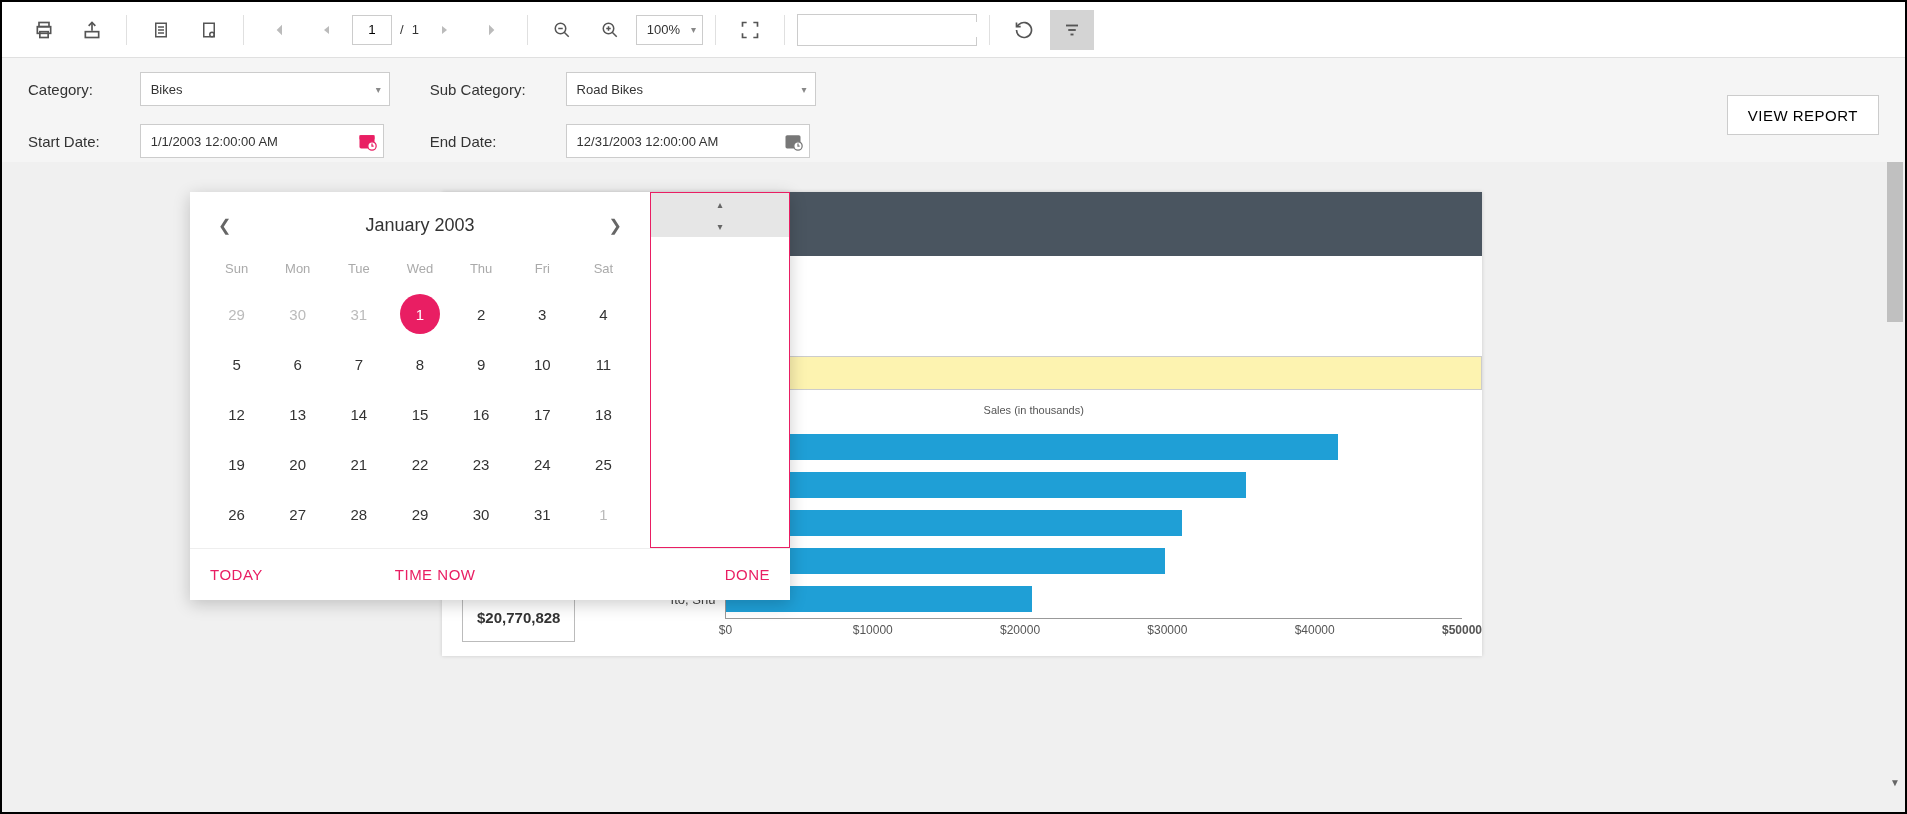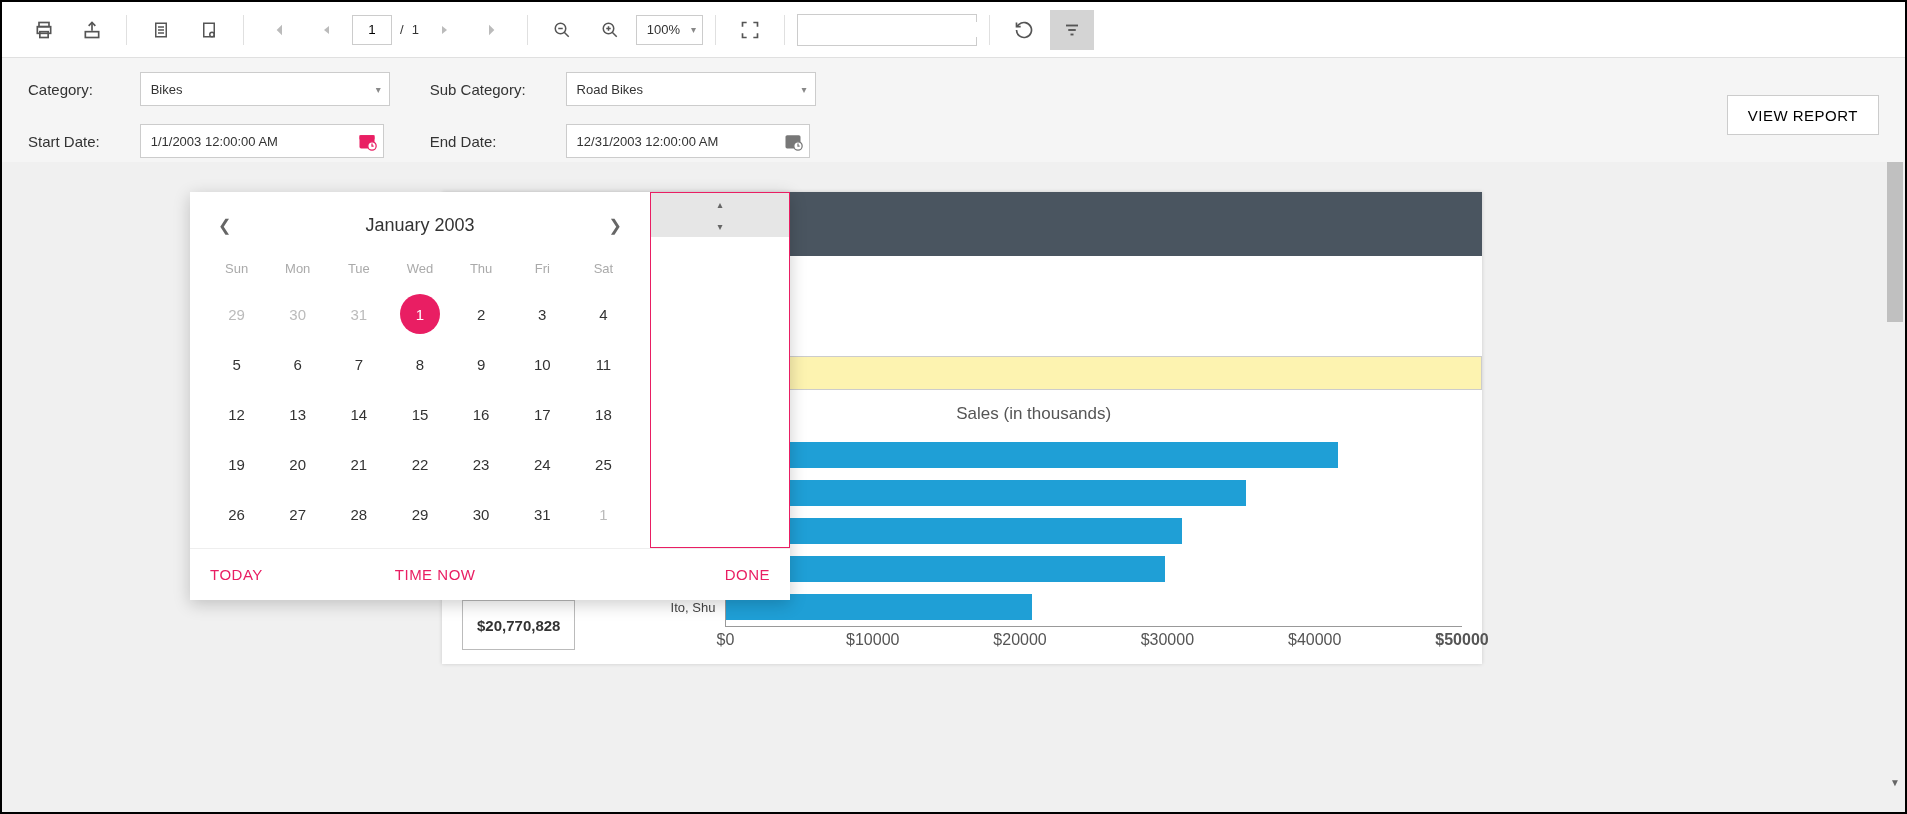--- a/index.html
+++ b/index.html
@@ -31,26 +31,26 @@
 .scrollbar-v .thumb { position: absolute; top: 0; left: 2px; right: 2px; height: 160px; background: #c0c0c0; }
 .scrollbar-v .arrow-dn { position: absolute; bottom: 0; left: 0; right: 0; height: 20px; display: flex; align-items: center; justify-content: center; color: #666; font-size: 10px; }
 
 .report-page { position: absolute; left: 440px; top: 30px; width: 1040px; background: #fff; box-shadow: 0 0 4px rgba(0,0,0,0.15); }
 .rp-head { height: 64px; background: #4a5560; }
 .rp-band { height: 34px; background: #fdf3b0; border: 1px solid #ccc; margin-top: 100px; }
 .rp-body { display: flex; padding: 14px 20px; gap: 30px; }
 .rp-table { border-collapse: collapse; }
 .rp-table td { border: 1px solid #bbb; padding: 6px 14px; text-align: right; font-weight: 700; font-size: 15px; }
 .rp-chart { flex: 1; }
-.chart-title { text-align: center; font-size: 17px; color: #555; margin-bottom: 12px; }
+.chart-title { text-align: center; font-size: 11px; color: #555; margin-bottom: 12px; }
 .chart-row { display: flex; align-items: center; height: 38px; }
 .chart-lbl { width: 120px; text-align: right; padding-right: 10px; font-size: 13px; color: #444; }
 .chart-bar-wrap { flex: 1; position: relative; height: 100%; border-left: 1px solid #999; }
 .chart-bar { position: absolute; top: 6px; bottom: 6px; left: 0; background: #1f9fd6; }
-.chart-axis { display: flex; margin-left: 120px; border-top: 1px solid #999; position: relative; height: 24px; font-size: 16px; color: #555; }
+.chart-axis { display: flex; margin-left: 120px; border-top: 1px solid #999; position: relative; height: 24px; font-size: 12px; color: #555; }
 .chart-tick { position: absolute; transform: translateX(-50%); top: 4px; }
 
 .dtpicker { position: absolute; left: 188px; top: 190px; width: 600px; background: #fff; box-shadow: 0 4px 16px rgba(0,0,0,0.2); z-index: 50; display: flex; flex-direction: column; }
 .dtp-main { display: flex; }
 .cal-side { flex: 1; padding: 12px 16px; }
 .cal-head { display: flex; align-items: center; justify-content: space-between; padding: 8px 4px 16px; }
 .cal-nav { cursor: pointer; color: #666; font-size: 16px; padding: 4px 8px; }
 .cal-title { font-size: 18px; color: #333; }
 .cal-grid { display: grid; grid-template-columns: repeat(7, 1fr); text-align: center; gap: 6px 0; }
 .cal-dow { color: #aaa; font-size: 13px; padding: 6px 0 10px; }

